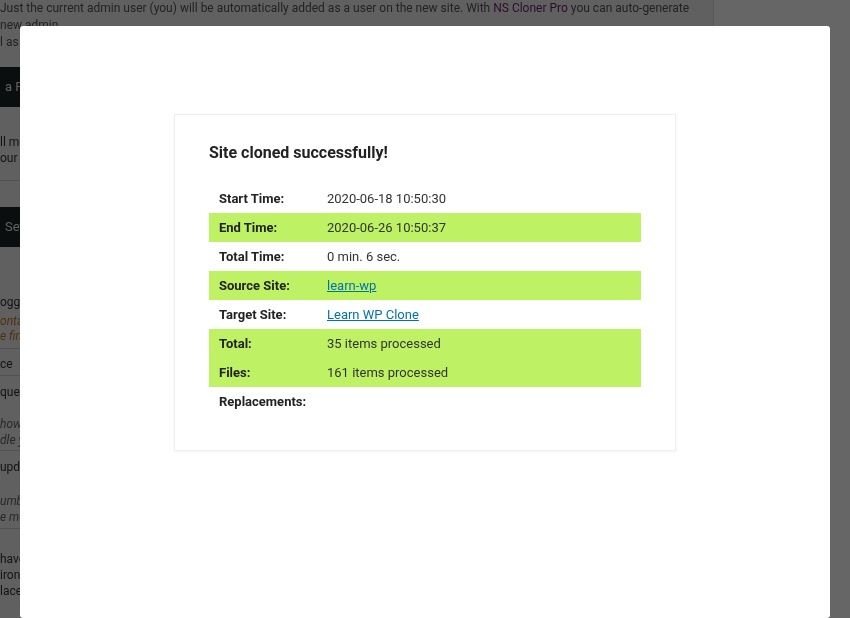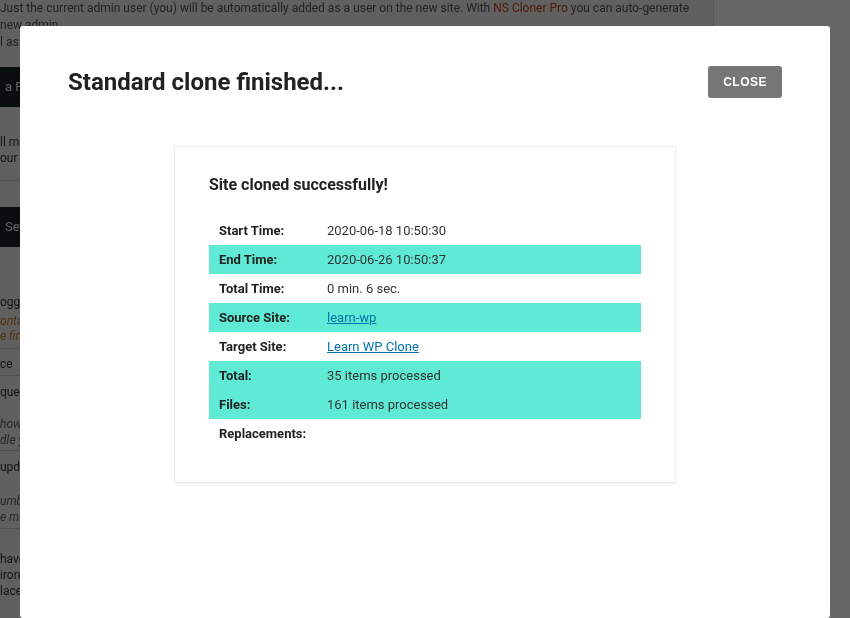--- a/index.html
+++ b/index.html
@@ -45,21 +45,21 @@
     .bg-link { color: #c7781b; font-style: italic; }
     .bg-italic { font-style: italic; color: #666; }
     .bg-top {
       position: absolute;
       left: 0; top: 0;
       width: 710px;
       color: #555;
       font-size: 12px;
       line-height: 1.4;
     }
-    .bg-top a { color: #c2410c; text-decoration: none; }
+    .bg-top a { color: #701a75; text-decoration: none; }
     .bg-rightcol {
       position: absolute;
       right: 0;
       top: 0;
       width: 137px;
       height: 100%;
       background: #fff;
       border-left: 1px solid #ddd;
     }
     .bg-mask {
@@ -113,21 +113,21 @@
       color: #222;
       margin-bottom: 22px;
     }
     .row {
       display: flex;
       font-size: 13px;
       color: #222;
       padding: 7px 10px;
       align-items: center;
     }
-    .row.striped { background: #5eead4; align-items: center; }
+    .row.striped { background: #bef264; align-items: center; }
     .row-label {
       width: 108px;
       font-weight: 700;
       color: #222;
     }
     .row-value {
       flex: 1;
       color: #333;
     }
     .row-value a { color: #0073aa; text-decoration: underline; }
@@ -167,24 +167,20 @@
   <div class="bg-text bg-italic" style="top:508px"><span>e mo</span></div>
   <div class="hr" style="top:528px"></div>
   <div class="bg-text" style="top:550px"><span>have</span></div>
   <div class="bg-text" style="top:566px"><span>ironn</span></div>
   <div class="bg-text" style="top:582px"><span>lace</span></div>
 </div>
 
 <div class="bg-mask"></div>
 
 <div class="modal">
-  <div class="modal-header">
-    <div class="modal-title">Standard clone finished...</div>
-    <button class="close-btn">CLOSE</button>
-  </div>
 
   <div class="card">
     <div class="card-title">Site cloned successfully!</div>
 
     <div class="row">
       <div class="row-label">Start Time:</div>
       <div class="row-value">2020-06-18 10:50:30</div>
     </div>
     <div class="row striped">
       <div class="row-label">End Time:</div>

